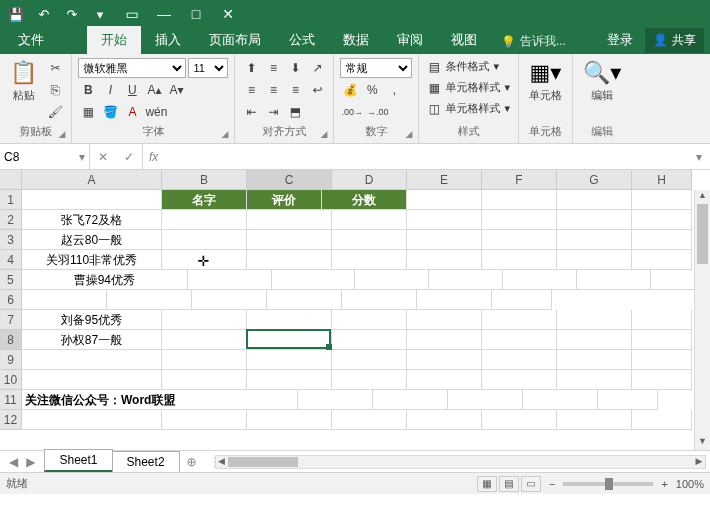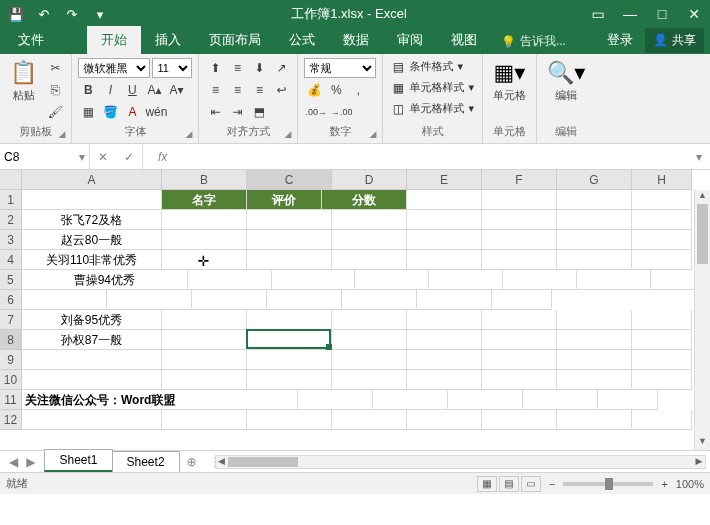--- a/index.html
+++ b/index.html
@@ -38,21 +38,21 @@
 .style-item { display:flex; align-items:center; gap:4px; font-size:11px; color:#333; padding:1px 2px; cursor:pointer;}
 .style-ic { width:14px; height:14px; display:flex; align-items:center; justify-content:center; font-size:12px;}
 
 
 .fbar-row { height: 26px; display:flex; border-bottom:1px solid #d4d4d4; }
 .namebox { width:90px; border-right:1px solid #d4d4d4; display:flex; align-items:center; padding:0 4px;}
 .namebox input { width:100%; border:none; outline:none; font-size:12px;}
 .fbar-btns { display:flex; align-items:center; border-right:1px solid #d4d4d4;}
 .fbar-btns .rb-btn { width:26px; color:#888;}
 .fbar { flex:1; display:flex; align-items:center; padding:0 6px;}
-.fbar .fx { font-style:italic; color:#888; margin-right:8px;margin-left:9px;}
+.fbar .fx { font-style:italic; color:#888; margin-right:8px;}
 .fbar input { flex:1; border:none; outline:none;}
 .fbar-expand { width:22px; display:flex; align-items:center; justify-content:center; color:#888;}
 
 
 .grid-wrap { position:relative; height: 280px; overflow:hidden; }
 .col-headers { display:flex; height:20px; }
 .corner { width:22px; height:20px; background:#e6e6e6; border-right:1px solid #ccc; border-bottom:1px solid #ccc;}
 .ch { height:20px; background:#e6e6e6; border-right:1px solid #ccc; border-bottom:1px solid #ccc; text-align:center; font-size:12px; color:#555; line-height:20px;}
 .ch.sel { background:#d2d2d2; }
 .row-header { width:22px; background:#e6e6e6; border-right:1px solid #ccc; border-bottom:1px solid #ccc; text-align:center; font-size:12px; color:#555; line-height:20px;}
@@ -95,21 +95,20 @@
 </head>
 <body>
 
 <div class="titlebar">
   <div class="left-icons">
     <div class="icon-btn">💾</div>
     <div class="icon-btn">↶</div>
     <div class="icon-btn">↷</div>
     <div class="icon-btn">▾</div>
   </div>
-  <div class="title">工作簿1.xlsx - Excel</div>
   <div class="win-controls">
     <div class="win-btn">▭</div>
     <div class="win-btn">—</div>
     <div class="win-btn">□</div>
     <div class="win-btn">✕</div>
   </div>
 </div>
 
 <div class="tabs">
   <div class="tab file">文件</div>
@@ -141,21 +140,21 @@
         <div class="rb-btn">🖌</div>
       </div>
     </div>
     <div class="group-label"><span>剪贴板</span><span class="launcher">◢</span></div>
   </div>
 
   <div class="group">
     <div class="group-body">
       <div class="col">
         <div class="row">
-          <select class="rb-select" style="width:72px"><option>微软雅黑</option></select>
+          <select class="rb-select" style="width:108px"><option>微软雅黑</option></select>
           <select class="rb-select" style="width:40px"><option>11</option></select>
         </div>
         <div class="row">
           <div class="rb-btn" style="font-weight:bold">B</div>
           <div class="rb-btn" style="font-style:italic">I</div>
           <div class="rb-btn" style="text-decoration:underline">U</div>
           <div class="rb-btn">A▴</div>
           <div class="rb-btn">A▾</div>
         </div>
         <div class="row">

